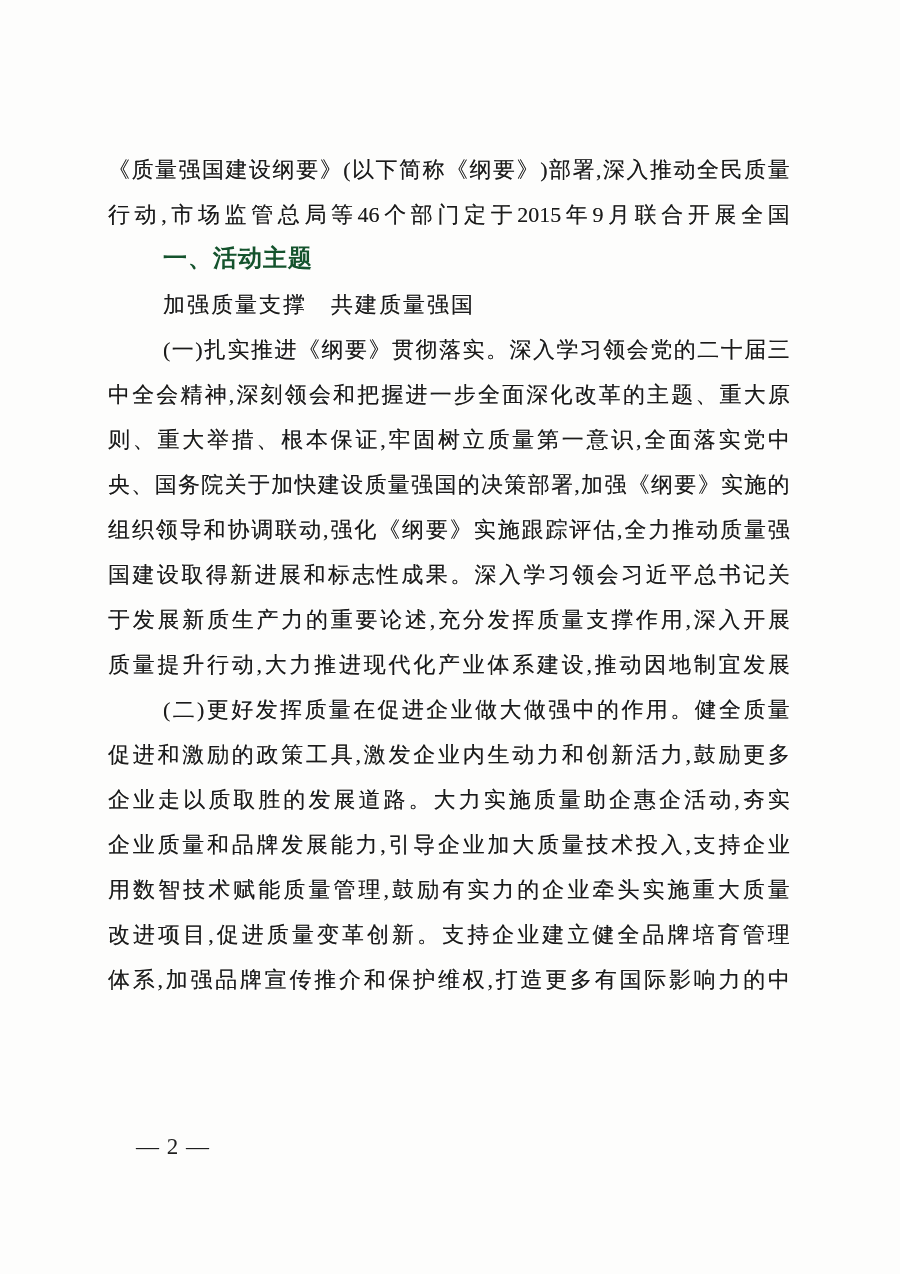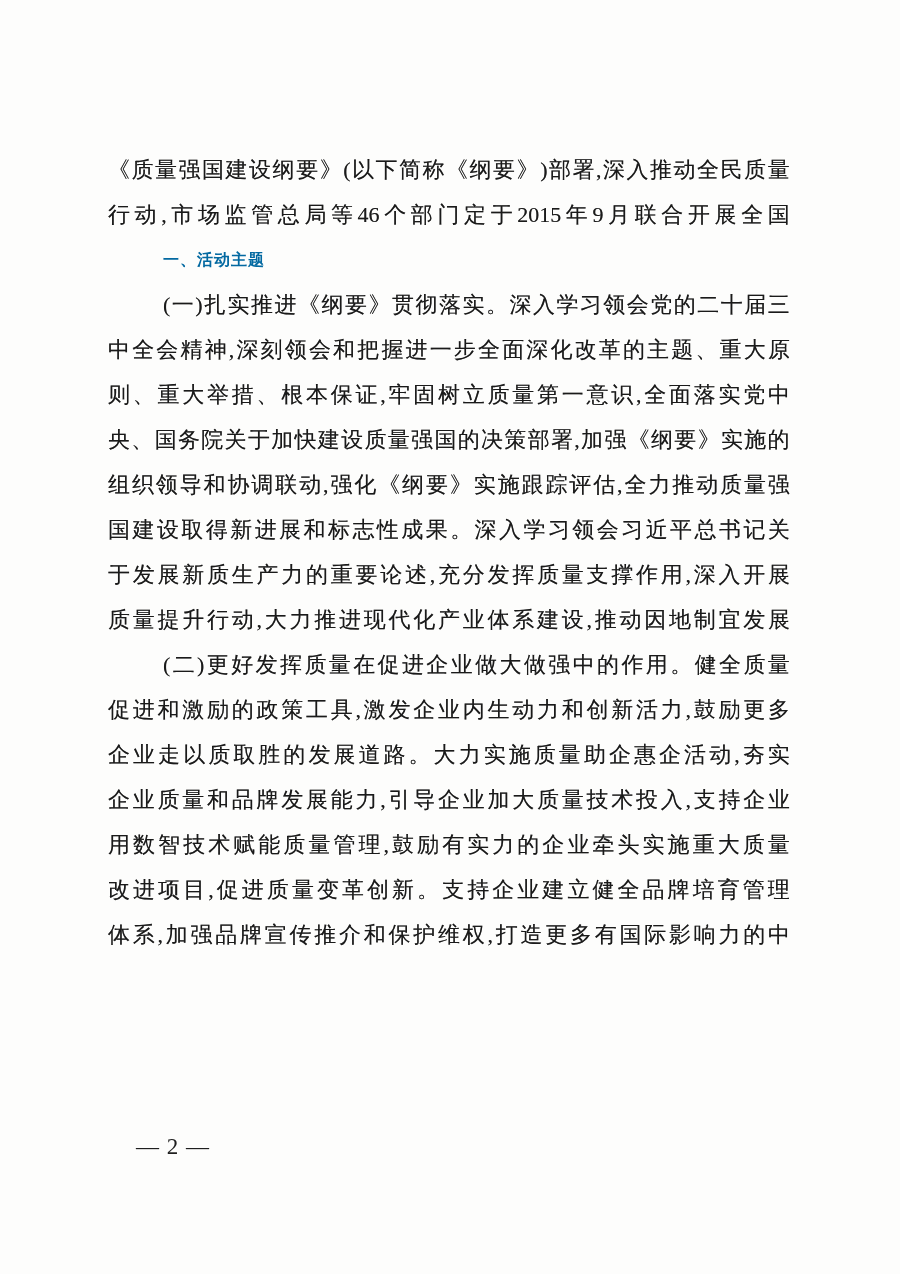--- a/index.html
+++ b/index.html
@@ -33,25 +33,25 @@
   .line span { display: inline-block; }
   .line.indent { padding-left: 55px; }
   .line.plain {
     display: block;
     line-height: 45px;
     letter-spacing: 2px;
   }
   .line.heading {
     display: block;
     line-height: 45px;
-    font-family: Liberation Sans, sans-serif;
+    font-family: Liberation Mono, monospace;
     font-weight: bold;
-    font-size: 16px;
+    font-size: 24px;
     letter-spacing: 1px;
-    color: #0369a1;
+    color: #14532d;
   }
   .line.body-text {
     text-shadow: 0 0 0.5px rgba(20,20,20,0.55);
   }
   .page-number {
     position: absolute;
     left: 136px;
     top: 1132px;
     font-size: 23px;
     line-height: 30px;
@@ -120,20 +120,21 @@
         <span>9</span>
         <span>月</span>
         <span>联</span>
         <span>合</span>
         <span>开</span>
         <span>展</span>
         <span>全</span>
         <span>国</span>
       </div>
       <div class="line heading indent plain">一、活动主题</div>
+      <div class="line body-text indent plain">加强质量支撑　共建质量强国</div>
       <div class="line body-text indent justify">
         <span>(</span>
         <span>一</span>
         <span>)</span>
         <span>扎</span>
         <span>实</span>
         <span>推</span>
         <span>进</span>
         <span>《</span>
         <span>纲</span>

